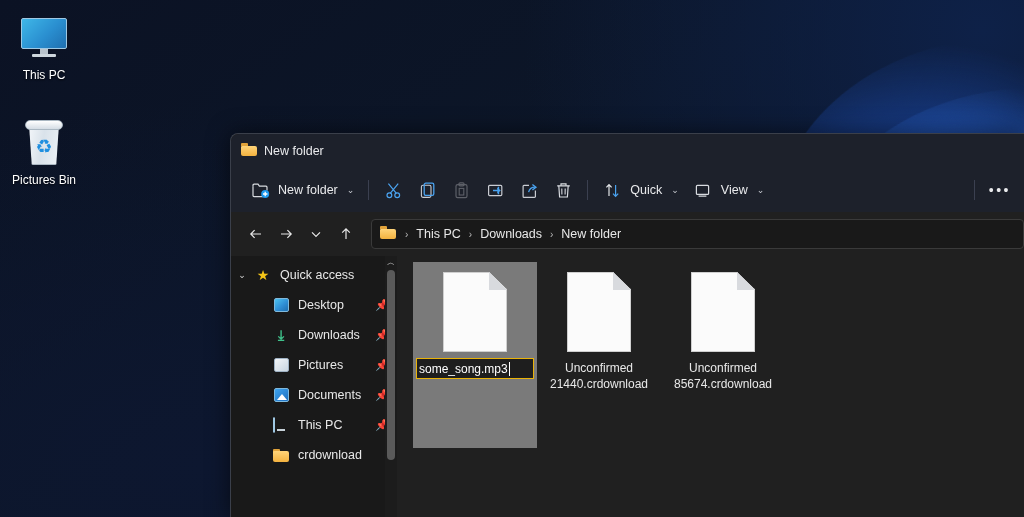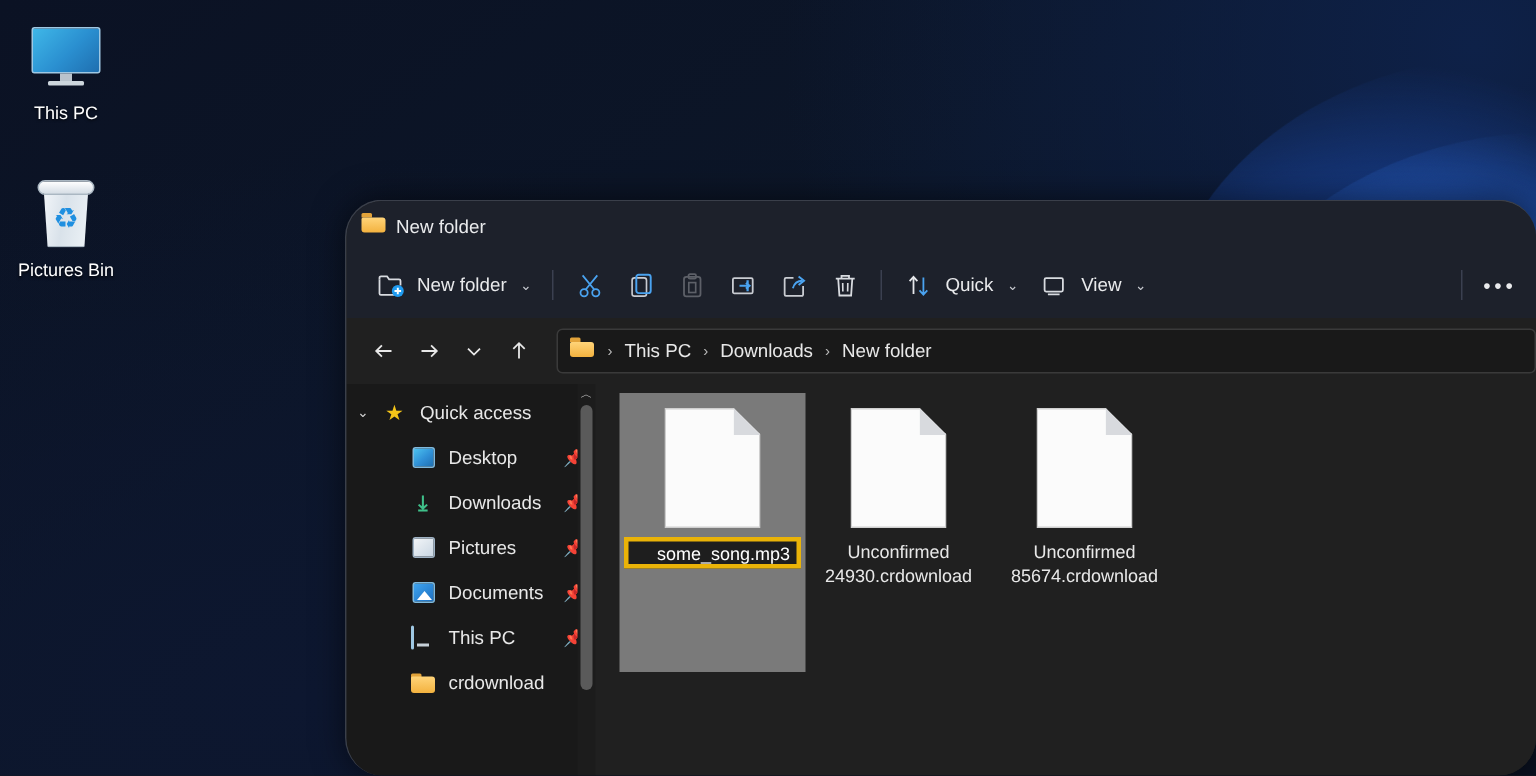--- a/index.html
+++ b/index.html
@@ -115,21 +115,20 @@
     position: absolute;
     left: 230px; top: 133px;
     width: 794px; height: 384px;
     background: #202020;
     border-top-left-radius: 8px;
     border-top: 1px solid #3a3f4a;
     border-left: 1px solid #3a3f4a;
     overflow: hidden;
     box-shadow: 0 0 22px rgba(0,0,0,0.55);
     box-sizing: border-box;
-    border-radius: 25px;
   }
 
   
   #titlebar {
     position: relative;
     height: 34px;
     background: #1d212b;
     border-top-left-radius: 8px;
     display: flex;
     align-items: center;
@@ -250,21 +249,21 @@
     font-size: 12.5px;
     padding-right: 8px;
     box-sizing: border-box;
   }
   .side-row .exp {
     width: 22px; text-align: center; color: #d6d6d6; font-size: 9px;
   }
   .side-row .ic { width: 20px; display: flex; justify-content: center; align-items: center; }
   .side-row .nm { margin-left: 7px; flex: 1; }
   .side-row .pin { color: #cfcfcf; font-size: 11px; }
-  .side-row.child { padding-left: 29px; margin-left: 12px; }
+  .side-row.child { padding-left: 40px; }
 
   .sq { width: 15px; height: 14px; border-radius: 2px; display:block; }
   .sq-desktop { background: linear-gradient(140deg, #4cc3f0 0%, #2f8fd6 55%, #1f6fb0 100%); border: 1px solid #7fb9dd; box-sizing: border-box; }
   .sq-docs { background: linear-gradient(140deg, #f2f5f8 0%, #c9d6e2 100%); border: 1px solid #9fb2c4; box-sizing: border-box; }
   .sq-pic { background: linear-gradient(140deg, #3ea4f0 0%, #1d6fc0 100%); border: 1px solid #7fb9dd; box-sizing: border-box; position: relative; }
   .sq-pic::after { content:""; position:absolute; left:2px; bottom:1px; width:0;height:0; border-left:5px solid transparent;border-right:5px solid transparent;border-bottom:6px solid #ffffff; }
   .mini-monitor { position: relative; width: 16px; height: 14px; }
   .mini-monitor .s { width: 16px; height: 11px; background: linear-gradient(135deg, #4cc3f0 0%, #2a8fd0 60%, #1f6fb0 100%); border: 1px solid #9fc8e3; border-radius: 1px; box-sizing: border-box; }
   .mini-monitor .b { position:absolute; left:4px; top:11px; width:8px; height:2px; background:#c7d1d9; }
   .dl-arrow { color: #3fc08a; font-size: 14px; line-height: 14px; font-weight: bold; }
@@ -337,25 +336,25 @@
     color: #e8e8e8;
     font-size: 12px;
     line-height: 16px;
     word-break: break-word;
   }
   #rename-input {
     margin-top: 6px;
     width: 118px;
     height: 21px;
     background: #1e1e1e;
-    border: 3px solid #eab308;
+    border: 1px solid #eab308;
     color: #ffffff;
     font-family: "Liberation Sans", sans-serif;
     font-size: 12px;
-    padding: 0 19px;
+    padding: 0 2px;
     box-sizing: border-box;
     outline: none;
     position: relative;
     display: flex;
     align-items: center;
   }
   #rename-input .caret {
     display: inline-block;
     width: 1px;
     height: 14px;
@@ -626,21 +625,21 @@
               <span>some_song.mp3</span>
                 <span class="caret"></span>
             </div>
           </div>
 
           <div class="file-cell">
             <div class="doc-ic">
               <div class="page"></div>
               <div class="fold"></div>
             </div>
-            <div class="fname">Unconfirmed 24930.crdownload</div>
+            <div class="fname">Unconfirmed 21440.crdownload</div>
           </div>
 
 
           <div class="file-cell">
             <div class="doc-ic">
               <div class="page"></div>
               <div class="fold"></div>
             </div>
             <div class="fname">Unconfirmed 85674.crdownload</div>
           </div>

